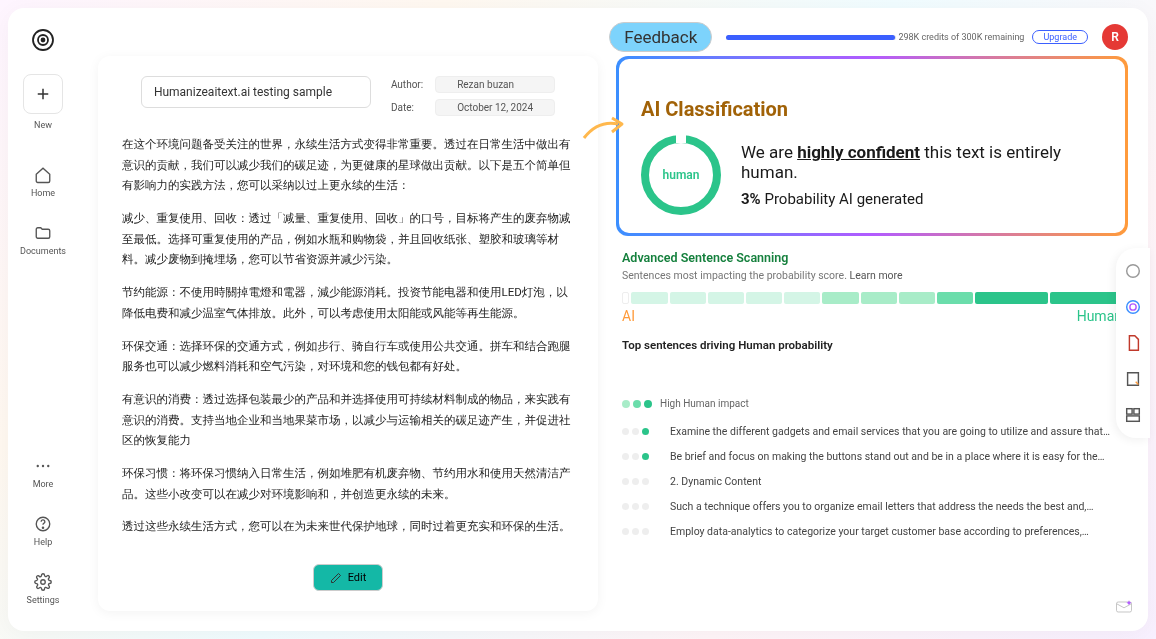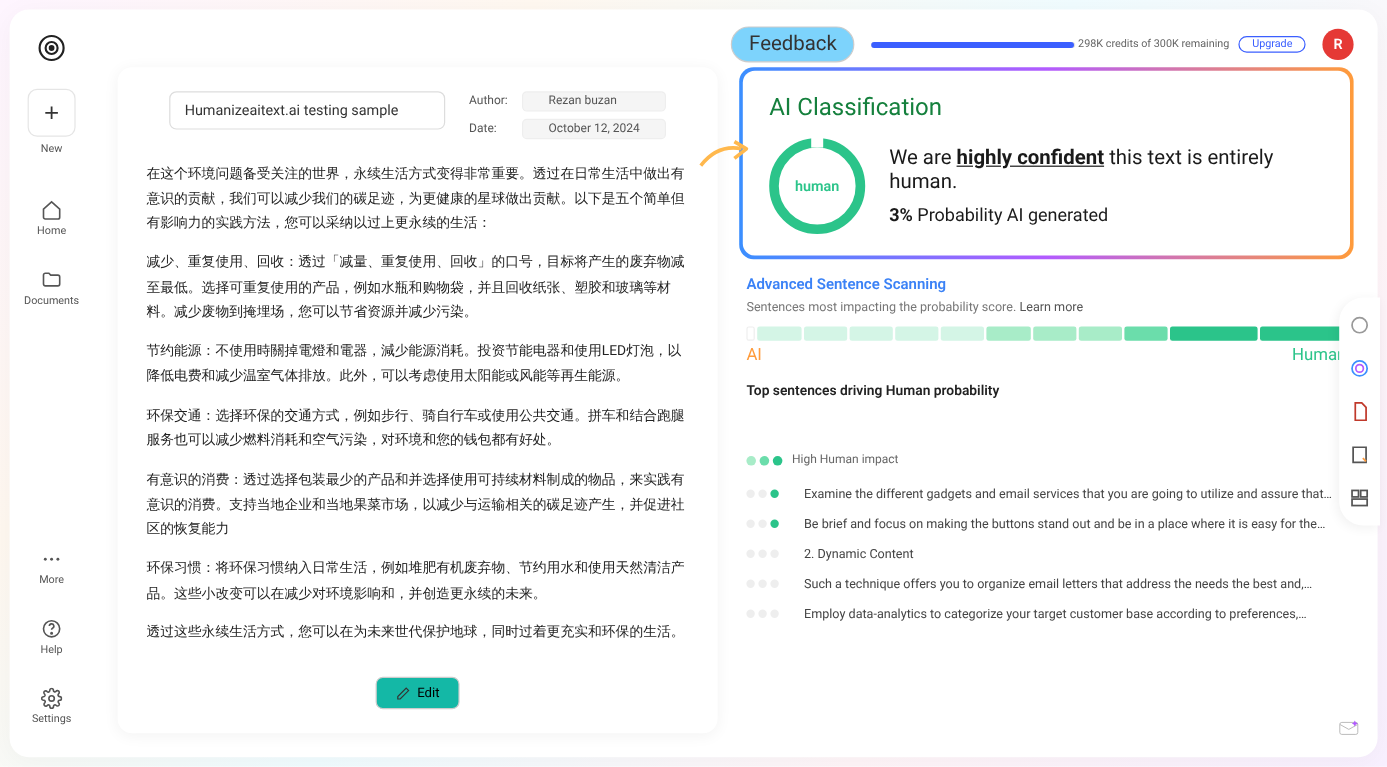--- a/index.html
+++ b/index.html
@@ -28,33 +28,33 @@
 .title-input { border: 1px solid #ddd; border-radius: 6px; padding: 8px 12px; font-size: 12px; color: #333; width: 230px; }
 .meta { font-size: 10px; color: #555; display: grid; grid-template-columns: auto auto; gap: 6px 12px; align-items: center; }
 .meta-val { background: #f5f5f5; border: 1px solid #eee; border-radius: 4px; padding: 2px 21px; font-size: 10px; }
 .doc-body { font-size: 11.5px; line-height: 1.8; color: #222; overflow-y: auto; flex: 1; }
 .doc-body p { margin-bottom: 12px; }
 .edit-btn { border: 1px solid #ccc; border-radius: 6px; padding: 6px 16px; font-size: 11px; background: #14b8a6; cursor: pointer; display: inline-flex; align-items: center; gap: 6px; margin: 14px auto 0; }
 .result-panel { flex: 1; display: flex; flex-direction: column; gap: 0; position: relative; }
 .arrow { position: absolute; left: -34px; top: 58px; width: 44px; height: 30px; }
 .classification-card { border-radius: 12px; padding: 3px; background: linear-gradient(90deg, #3b8fff, #b25bff, #ff9b3b); }
 .classification-inner { background: #fff; border-radius: 10px; padding: 18px 22px; }
-.class-title { font-size: 20px; font-weight: 400; color: #15803d; margin-bottom: 14px; }
+.class-title { font-size: 20px; font-weight: 700; color: #a16207; margin-bottom: 14px; margin-top: 20px; }
 .class-body { display: flex; gap: 20px; align-items: center; }
 .ring { width: 80px; height: 80px; border-radius: 50%; border: 8px solid #2bc48a; position: relative; display: flex; align-items: center; justify-content: center; }
 .ring::before { content:''; position:absolute; top:-8px; left:50%; transform: translateX(-50%) rotate(-10deg); transform-origin: 50% 48px; width: 12px; height: 12px; }
 .ring-gap { position:absolute; top:-8px; left:50%; transform: translateX(-50%); width: 10px; height: 8px; background: #fff; }
 .ring-label { font-size: 12px; font-weight: 600; color: #2bc48a; }
 .class-text { flex: 1; }
 .class-line1 { font-size: 17px; color: #1a1a1a; margin-bottom: 8px; }
 .underline { text-decoration: underline; font-weight: 700; }
 .class-line2 { font-size: 15px; color: #1a1a1a; }
 .class-line2 b { font-weight: 700; }
 .scan-section { padding: 14px 6px 6px 6px; }
-.scan-title { font-size: 12.5px; font-weight: 600; color: #3b82f6; margin-bottom: 4px; }
+.scan-title { font-size: 12.5px; font-weight: 600; color: #15803d; margin-bottom: 4px; }
 .scan-sub { font-size: 10.5px; color: #777; margin-bottom: 10px; }
 .scan-sub a { color: #555; cursor: pointer; }
 .scan-bar { display: flex; height: 12px; gap: 2px; margin-bottom: 4px; }
 .seg { flex: 1; border-radius: 2px; }
 .seg.ai { background: #fff; border: 1px solid #eee; flex: 0.15; }
 .seg.l1 { background: #d4f5e6; }
 .seg.l2 { background: #a8ecc8; }
 .seg.l3 { background: #6bddab; }
 .seg.l4 { background: #2bc48a; }
 .scan-labels { display: flex; justify-content: space-between; font-size: 14px; margin-bottom: 14px; }

